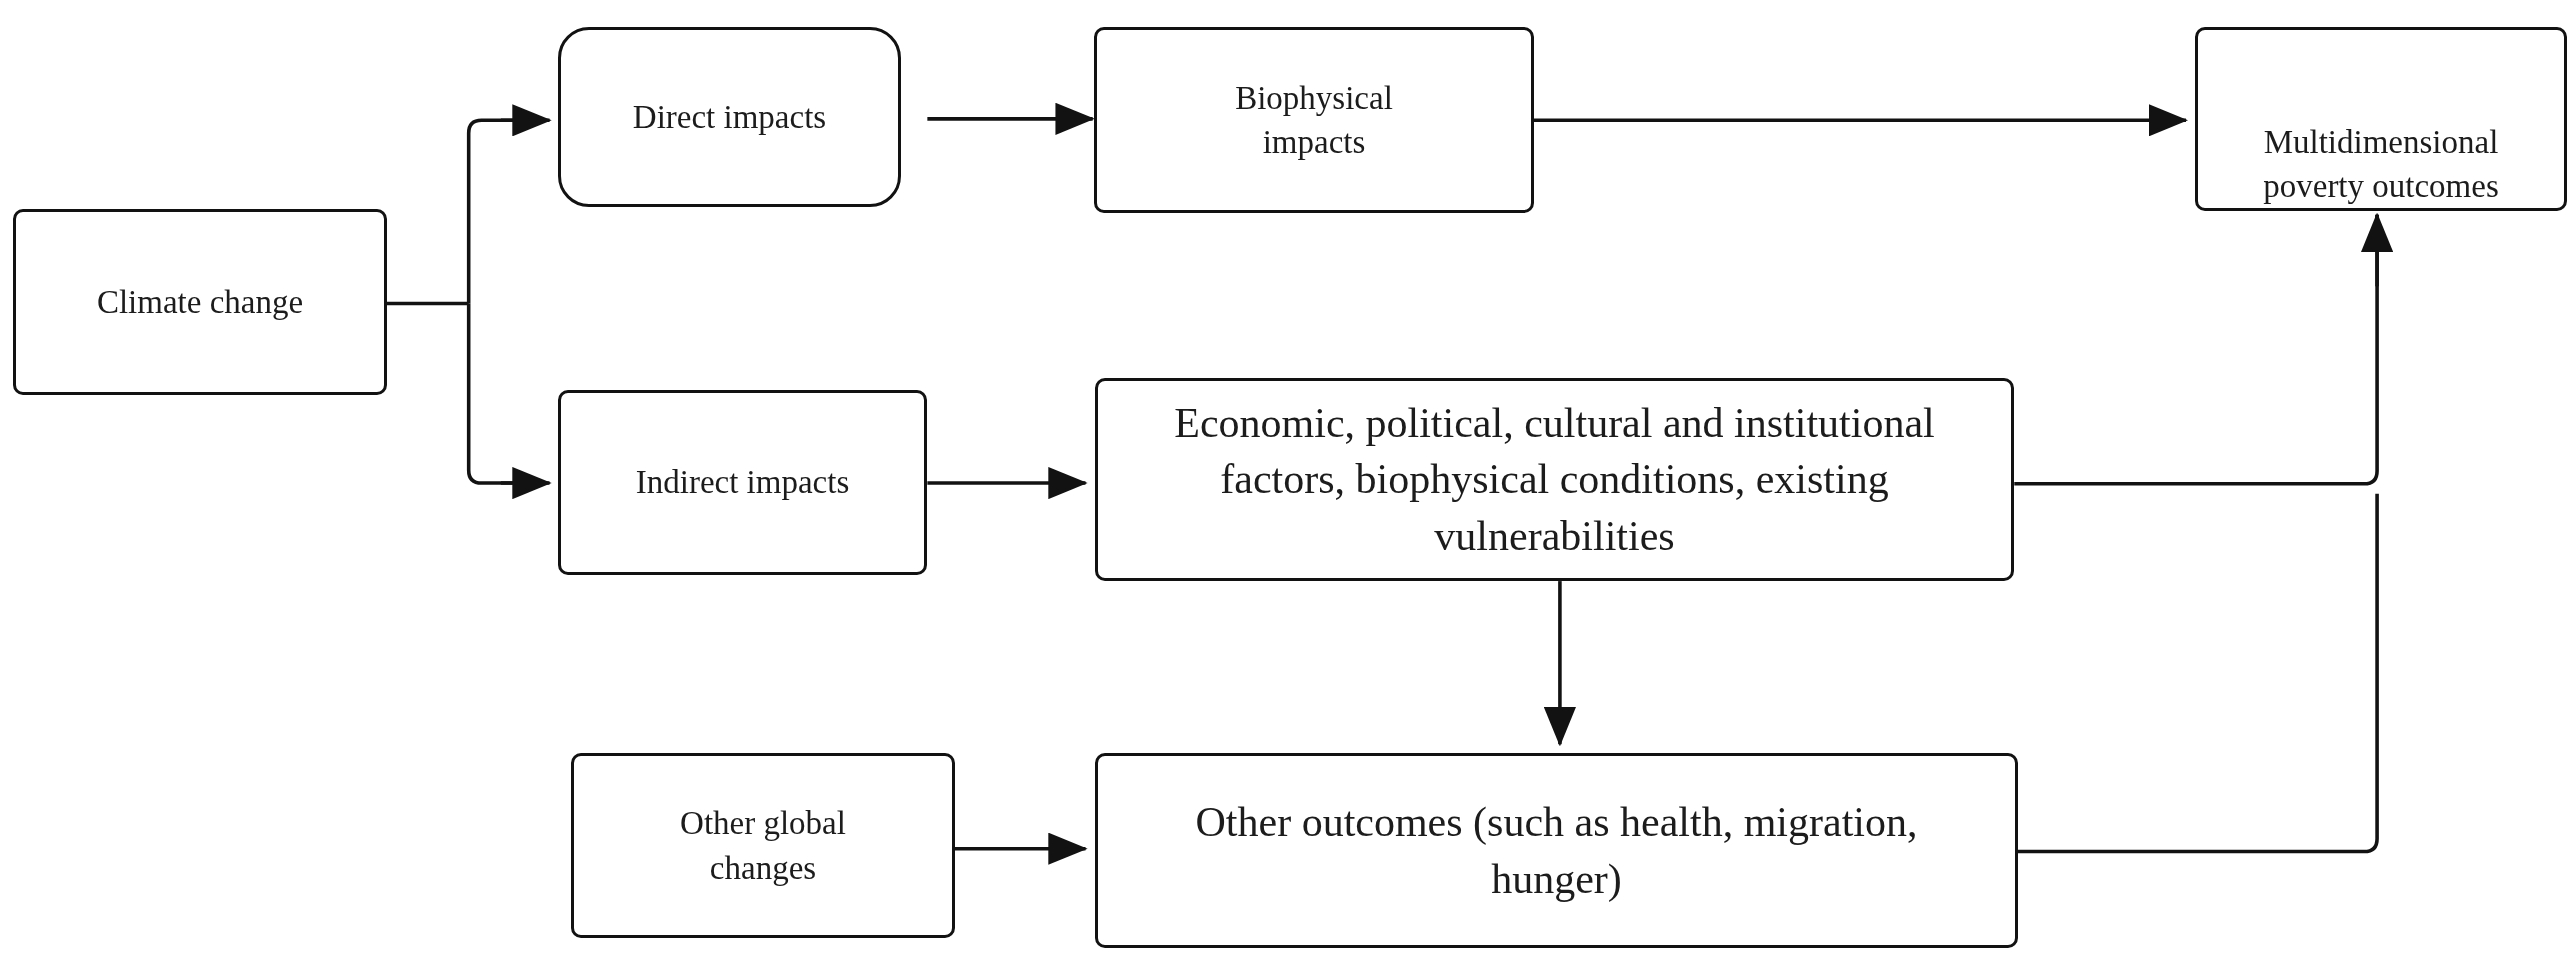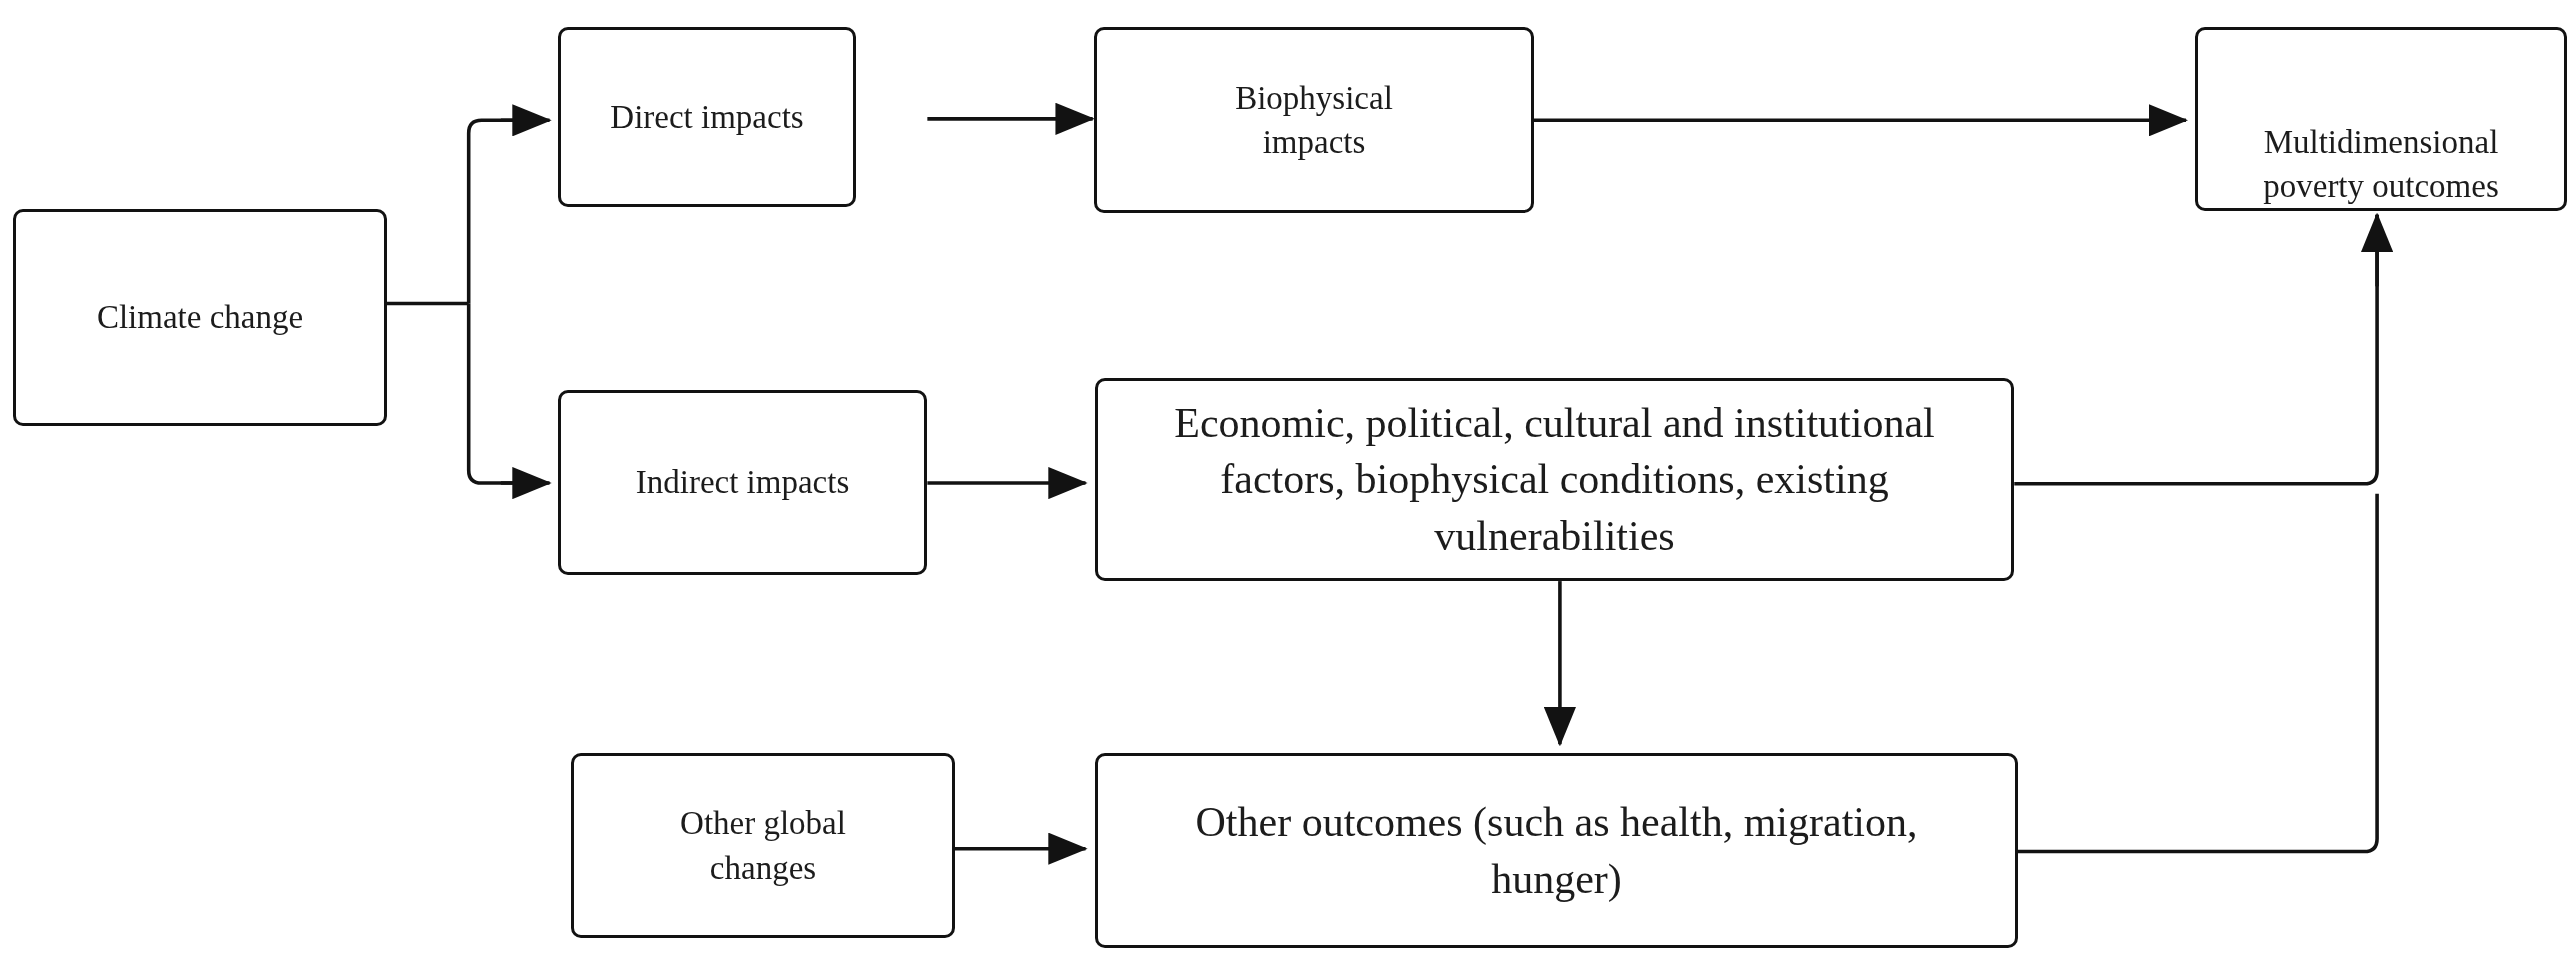--- a/index.html
+++ b/index.html
@@ -78,25 +78,25 @@
 
       <path d="M2815,676 L3304,676 Q3322,676 3322,658 L3322,300"></path>
 
       <path d="M2820,1190 L3304,1190 Q3322,1190 3322,1172 L3322,690"></path>
 
       <path d="M3322,400 L3322,300" marker-end="url(#arrowhead)"></path>
 
     </g>
   </svg>
 
-  <div class="node" style="left:13px; top:209px; width:374px; height:217px;">
+  <div class="node" style="left:13px; top:209px; width:374px; height:186px;">
     <span class="label">Climate change</span>
   </div>
 
-  <div class="node" style="left:558px; top:27px; width:298px; height:180px;">
+  <div class="node" style="left:558px; top:27px; width:343px; height:180px;border-radius:31px;">
     <span class="label">Direct impacts</span>
   </div>
 
   <div class="node" style="left:558px; top:390px; width:369px; height:185px;">
     <span class="label">Indirect impacts</span>
   </div>
 
   <div class="node" style="left:558px; top:753px; width:384px; height:185px;margin-left:13px;">
     <span class="label">Other global
 changes</span>

